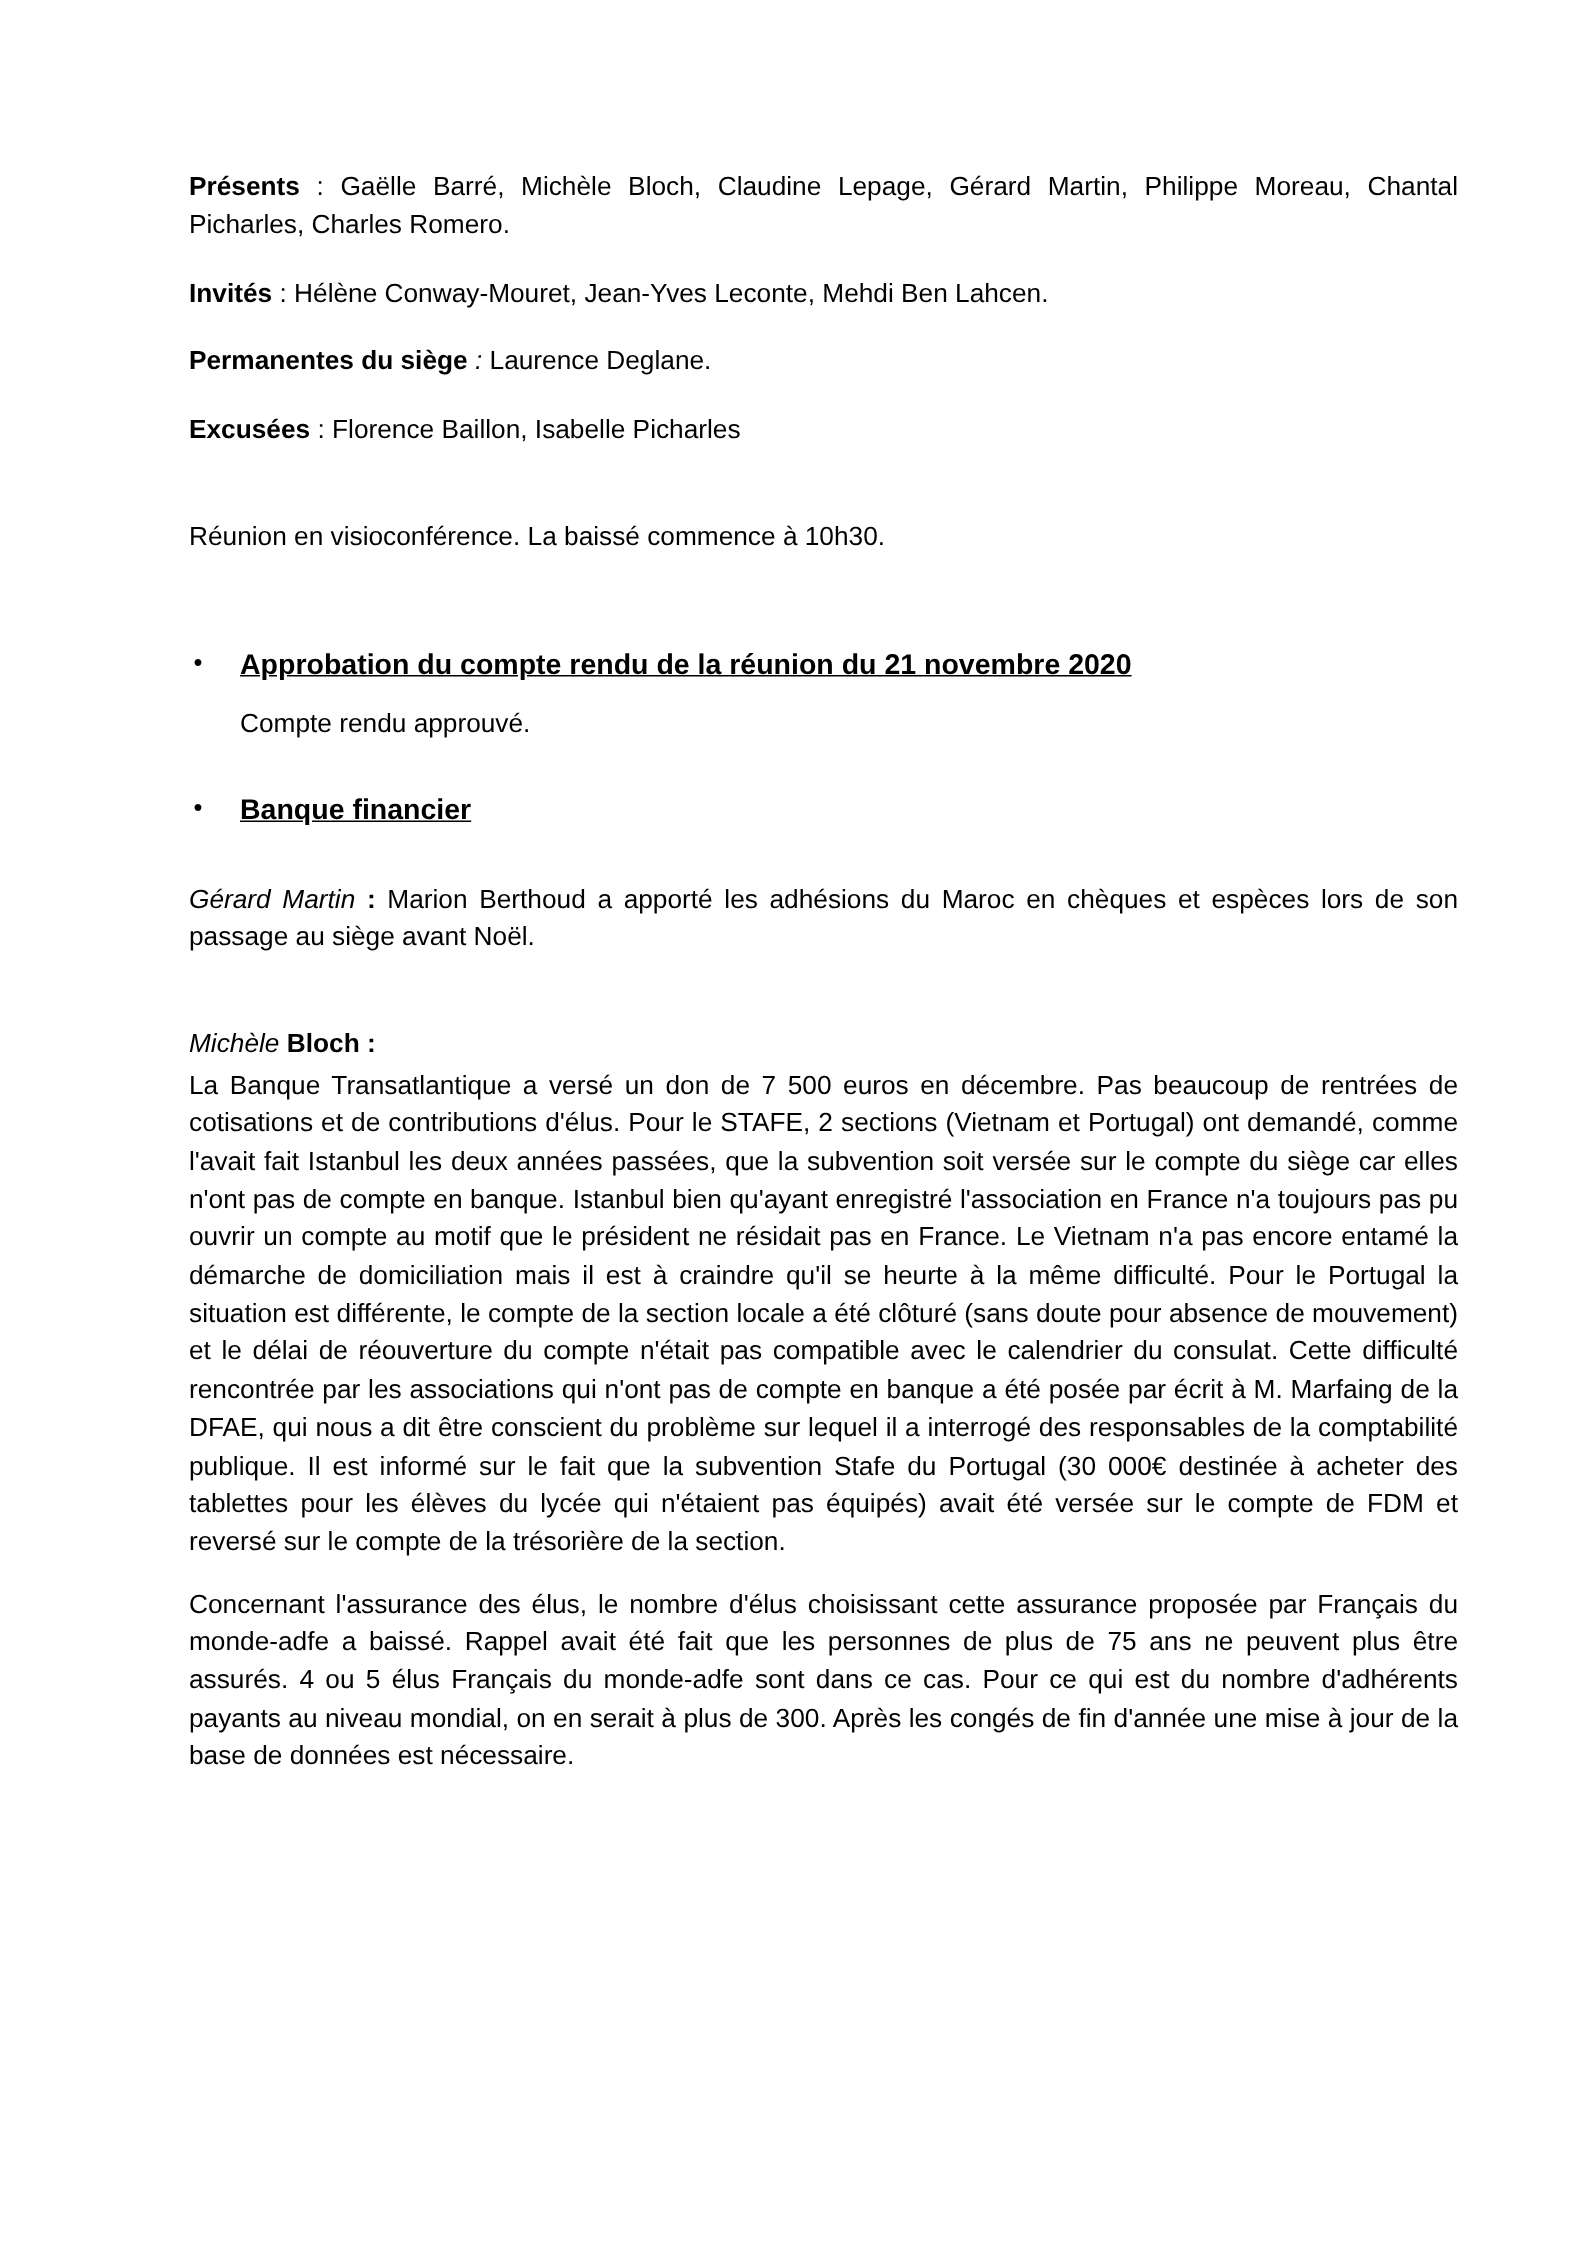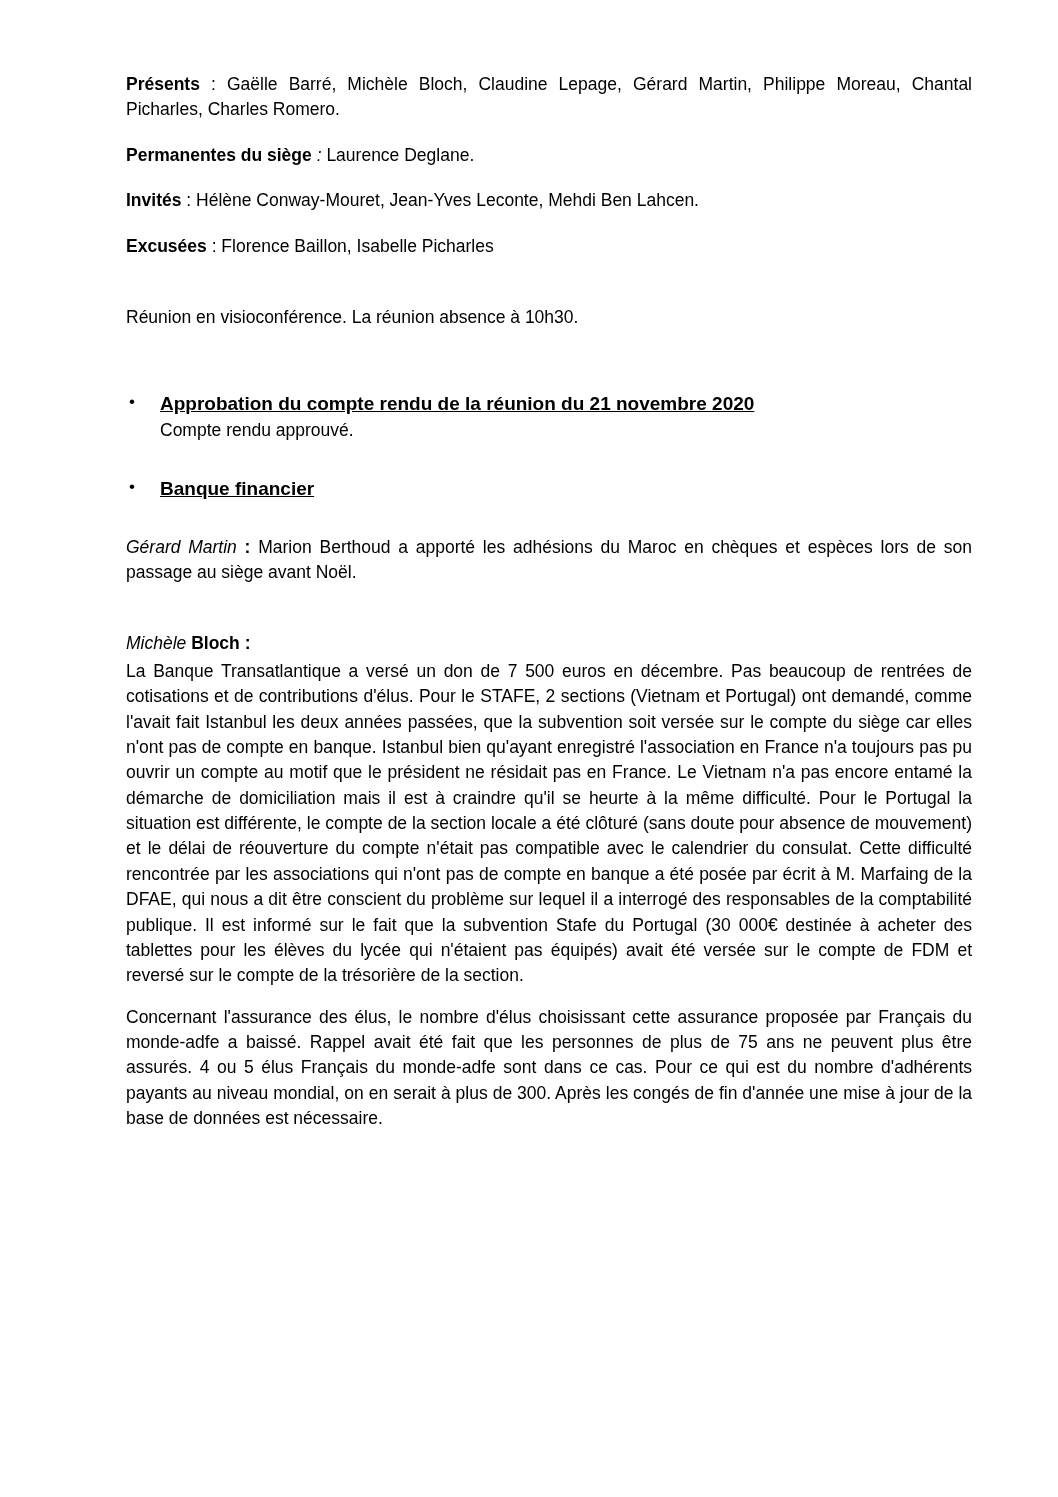--- a/index.html
+++ b/index.html
@@ -10,21 +10,21 @@
   body {
     font-family: "Liberation Sans", sans-serif;
     color: #000000;
   }
   .page {
     width: 1058px;
     height: 1497px;
     position: relative;
     background: #ffffff;
     box-sizing: border-box;
-    padding: 72px 86px 60px 126px;
+    padding: 112px 86px 60px 126px;
     overflow: hidden;
   }
   .doc {
     font-size: 17.5px;
     line-height: 1.45;
   }
   p {
     margin: 0 0 20px 0;
     text-align: justify;
   }
@@ -55,20 +55,21 @@
   .bullet-title {
     font-weight: bold;
     text-decoration: underline;
     font-size: 19px;
     display: block;
   }
   .bullet-sub {
     display: block;
     font-size: 17.5px;
     line-height: 1.45;
+    margin-top: 12px;
   }
   .para-block {
     margin: 0 0 20px 0;
     text-align: justify;
   }
   .speaker-line {
     margin: 0 0 2px 0;
   }
   .body-text {
     text-align: justify;
@@ -80,34 +81,34 @@
 <body>
 
 <div class="page">
   <div class="doc">
 
     <p>
       <span class="b">Présents</span><span> : </span><span>Gaëlle Barré, Michèle Bloch, Claudine Lepage, Gérard Martin, Philippe Moreau, Chantal Picharles, Charles Romero.</span>
     </p>
 
     <p>
-      <span class="b">Permanentes du siège</span><span class="i"> : </span><span>Laurence Deglane.</span>
+      <span class="b">Invités</span><span> : </span><span>Hélène Conway-Mouret, Jean-Yves Leconte, Mehdi Ben Lahcen.</span>
     </p>
 
     <p>
-      <span class="b">Invités</span><span> : </span><span>Hélène Conway-Mouret, Jean-Yves Leconte, Mehdi Ben Lahcen.</span>
+      <span class="b">Permanentes du siège</span><span class="i"> : </span><span>Laurence Deglane.</span>
     </p>
 
     <p>
       <span class="b">Excusées</span><span> : </span><span>Florence Baillon, Isabelle Picharles</span>
     </p>
 
     <div class="spacer-md"></div>
 
-    <p>Réunion en visioconférence. La réunion absence à 10h30.</p>
+    <p>Réunion en visioconférence. La baissé commence à 10h30.</p>
 
     <div class="spacer-lg"></div>
 
     <div class="bullet-row">
       <span class="bullet-mark">•</span>
       <span class="bullet-body">
         <span class="bullet-title">Approbation du compte rendu de la réunion du 21 novembre 2020</span>
         <span class="bullet-sub">Compte rendu approuvé.</span>
       </span>
     </div>

